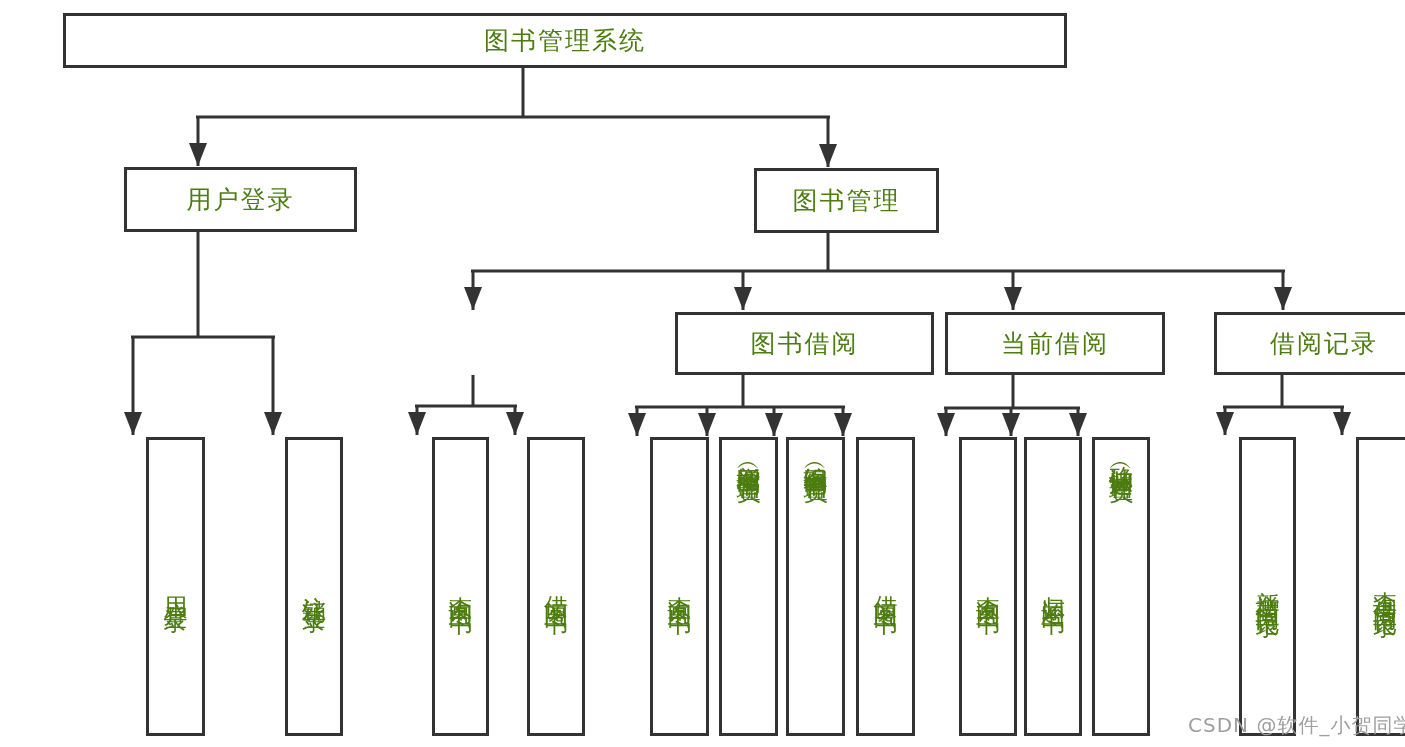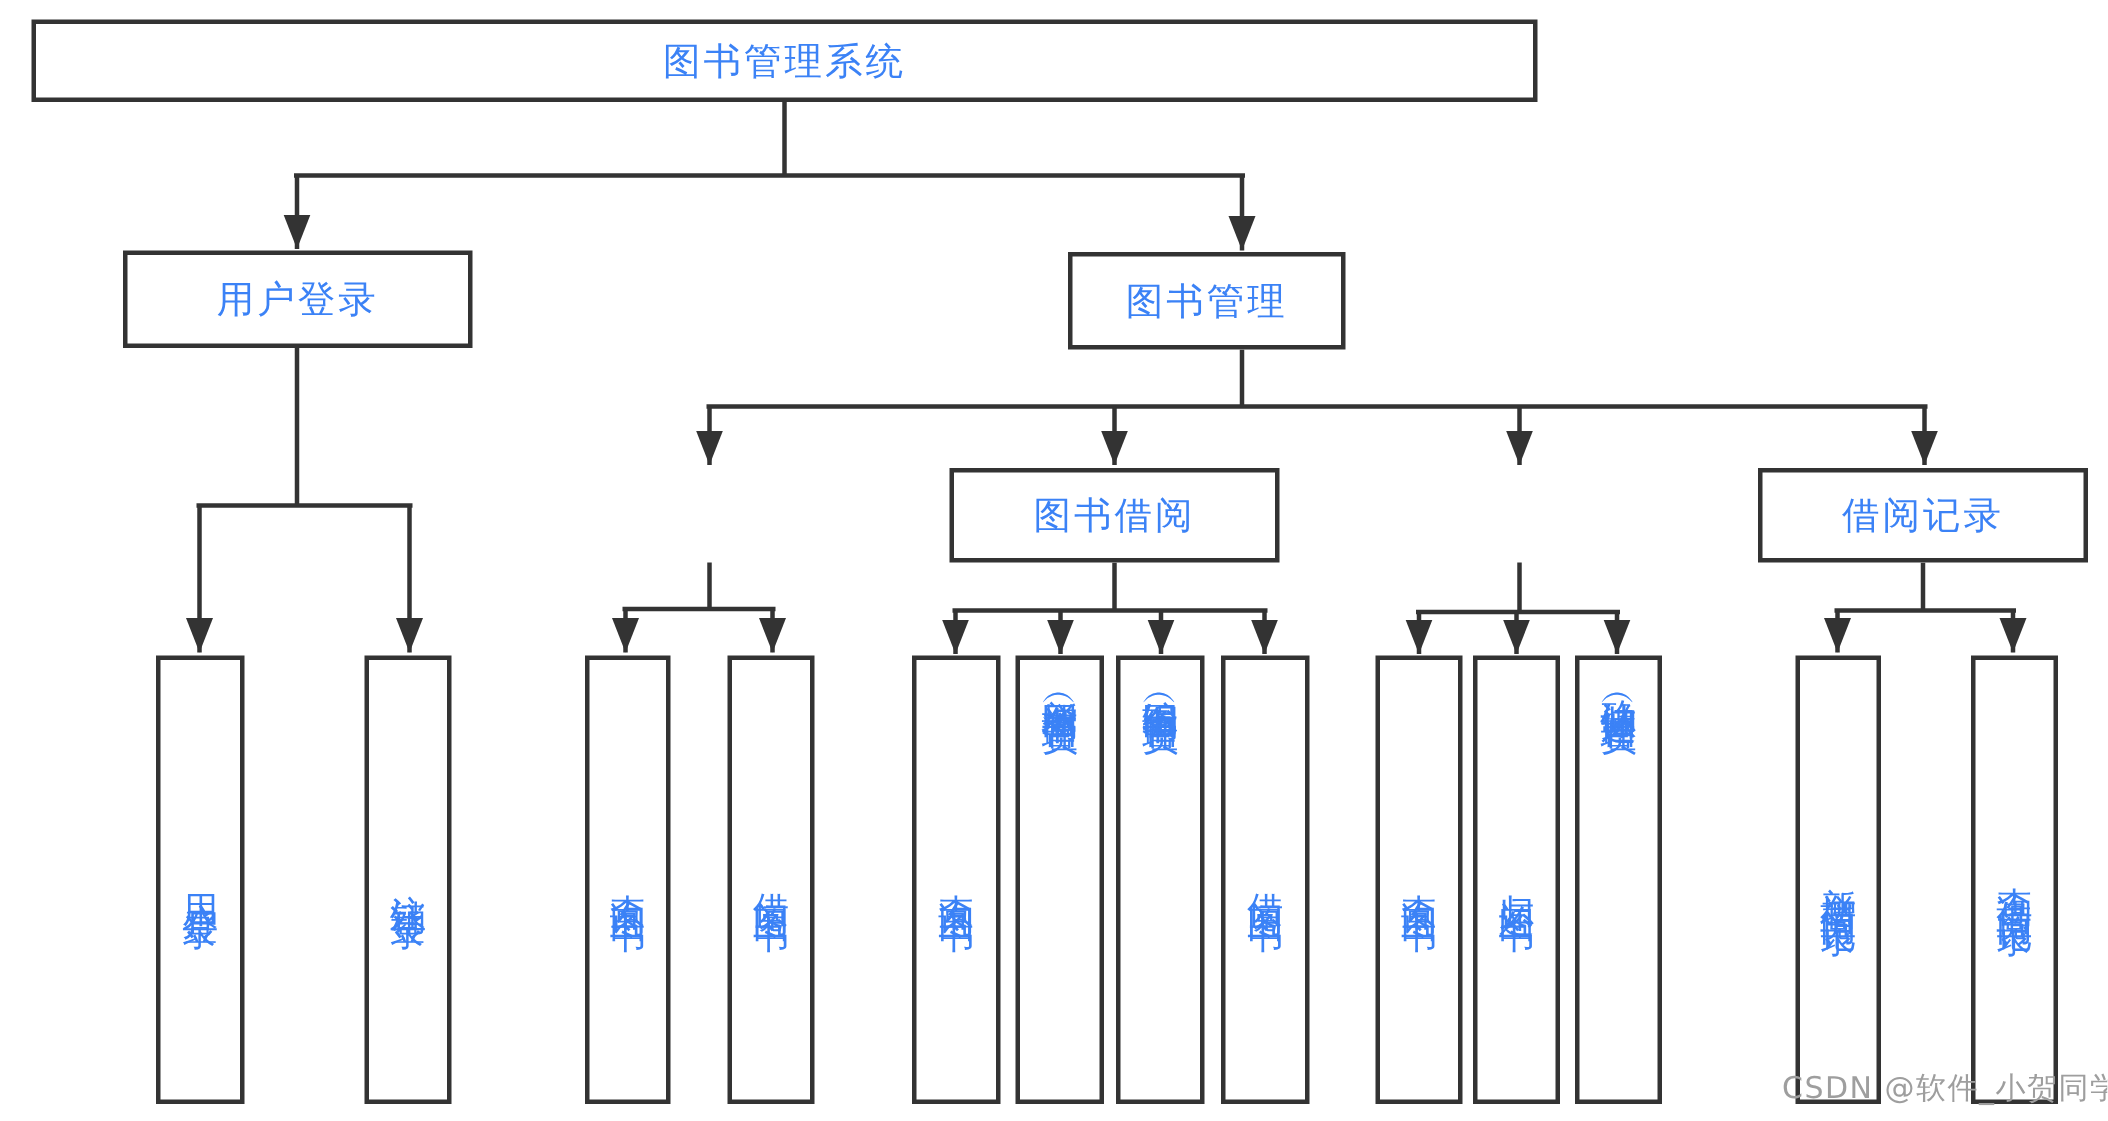--- a/index.html
+++ b/index.html
@@ -9,24 +9,25 @@
     background:#ffffff;
     font-family:"DejaVu Sans",sans-serif;
     overflow:hidden;
   }
   #wires{position:absolute;left:0;top:0;width:1405px;height:747px;}
   .box{
     position:absolute;
     box-sizing:border-box;
     border:3px solid #333333;
     background:#ffffff;
-    color:#3b82f6;
+    color:#4d7c0f;
     display:flex;
     align-items:center;
     justify-content:center;
+    margin-left:42px;
   }
   .hbox{font-size:25px;letter-spacing:2px;white-space:nowrap;}
   .vbox{
     writing-mode:vertical-rl;
     text-orientation:mixed;
     font-size:24px;
     letter-spacing:5px;
     line-height:1;
   }
   .vbox.top{
@@ -96,21 +97,22 @@
       <line x1="1225" y1="407" x2="1225" y2="435" marker-end="url(#ah)"></line>
       <line x1="1342" y1="407" x2="1342" y2="435" marker-end="url(#ah)"></line>
     </g>
   </svg>
 
   <div class="box hbox" style="left:21px;top:13px;width:1004px;height:55px;">图书管理系统</div>
 
   <div class="box hbox" style="left:82px;top:167px;width:233px;height:65px;">用户登录</div>
   <div class="box hbox" style="left:712px;top:168px;width:185px;height:65px;">图书管理</div>
 
-  <div class="box hbox" style="left:633px;top:312px;width:220px;height:63px;">图书借阅</div>
+  <div class="box hbox" style="left:633px;top:312px;width:259px;height:63px;">图书借阅</div>
+  <div class="box hbox" style="left:903px;top:312px;width:220px;height:63px;">当前借阅</div>
   <div class="box hbox" style="left:1172px;top:312px;width:220px;height:63px;">借阅记录</div>
 
   <div class="box vbox" style="left:104px;top:437px;width:59px;height:299px;">用户登录</div>
   <div class="box vbox" style="left:243px;top:437px;width:58px;height:299px;">注销登录</div>
 
   <div class="box vbox" style="left:390px;top:437px;width:57px;height:299px;">查询图书</div>
   <div class="box vbox" style="left:485px;top:437px;width:58px;height:299px;">借阅图书</div>
 
   <div class="box vbox" style="left:608px;top:437px;width:59px;height:299px;">查询图书</div>
   <div class="box vbox top" style="left:677px;top:437px;width:59px;height:299px;">新增图书（管理员）</div>

